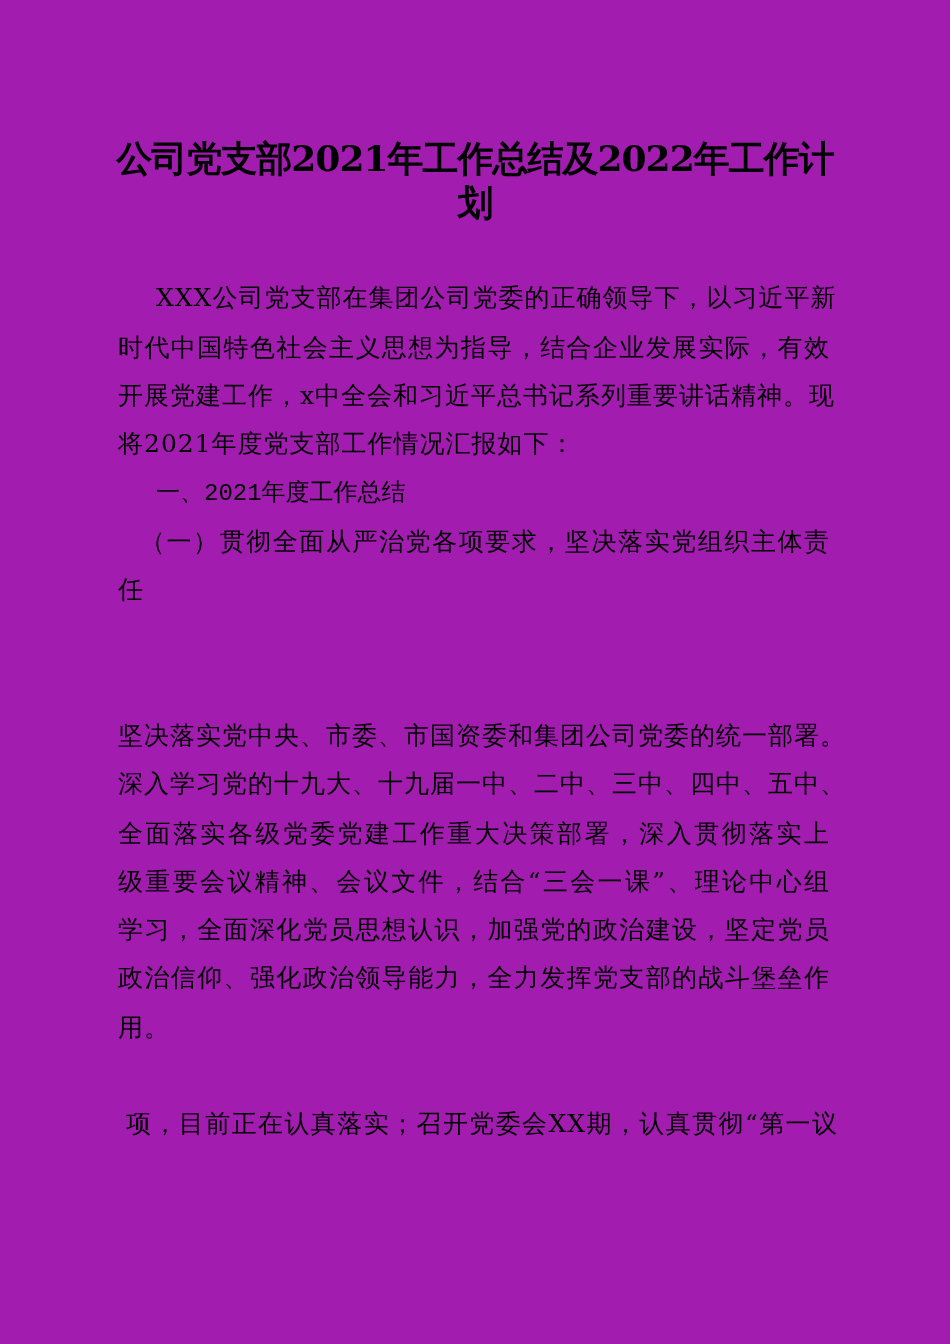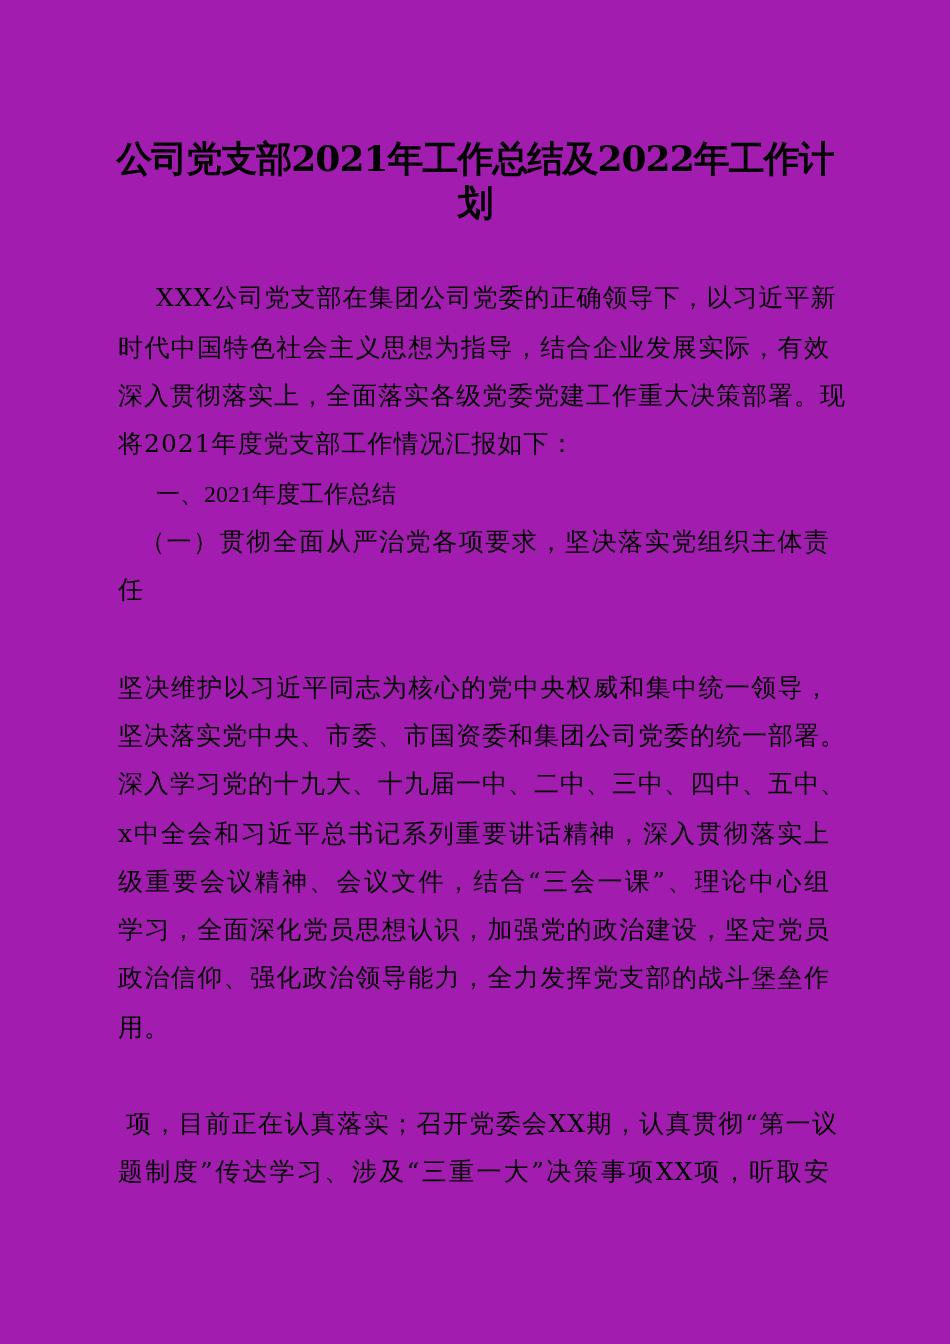--- a/index.html
+++ b/index.html
@@ -42,49 +42,47 @@
       font-size: 25px;
       line-height: 40px;
       white-space: nowrap;
       text-align: justify;
       text-align-last: justify;
       letter-spacing: 1px;
     }
     .line.indent { left: 156px; width: 674px; }
     .line.last { text-align-last: left; }
     .line.heading {
-      font-family: Liberation Serif, serif;
+      font-family: Liberation Mono, monospace;
       font-size: 24px;
       letter-spacing: 0;
     }
     .line.subheading { left: 140px; width: 690px; }
   </style>
 </head>
 <body>
 
 <div class="page">
 
   <div class="title" style="top:136px;">公司党支部2021年工作总结及2022年工作计</div>
   <div class="title" style="top:180px;">划</div>
 
   <div class="line indent" style="top:278px;">XXX公司党支部在集团公司党委的正确领导下，以习近平新</div>
   <div class="line" style="top:328px;">时代中国特色社会主义思想为指导，结合企业发展实际，有效</div>
-  <div class="line" style="top:376px;">深入贯彻落实上，全面落实各级党委党建工作重大决策部署。现</div>
+  <div class="line" style="top:376px;">开展党建工作，x中全会和习近平总书记系列重要讲话精神。现</div>
   <div class="line last" style="top:424px;">将2021年度党支部工作情况汇报如下：</div>
 
   <div class="line indent heading last" style="top:474px;">一、2021年度工作总结</div>
 
   <div class="line subheading" style="top:522px;">（一）贯彻全面从严治党各项要求，坚决落实党组织主体责</div>
   <div class="line last" style="top:570px;">任</div>
 
-  <div class="line" style="top:668px;">坚决维护以习近平同志为核心的党中央权威和集中统一领导，</div>
   <div class="line" style="top:716px;">坚决落实党中央、市委、市国资委和集团公司党委的统一部署。</div>
   <div class="line" style="top:764px;">深入学习党的十九大、十九届一中、二中、三中、四中、五中、</div>
-  <div class="line" style="top:814px;">x中全会和习近平总书记系列重要讲话精神，深入贯彻落实上</div>
+  <div class="line" style="top:814px;">全面落实各级党委党建工作重大决策部署，深入贯彻落实上</div>
   <div class="line" style="top:862px;">级重要会议精神、会议文件，结合“三会一课”、理论中心组</div>
   <div class="line" style="top:910px;">学习，全面深化党员思想认识，加强党的政治建设，坚定党员</div>
   <div class="line" style="top:958px;">政治信仰、强化政治领导能力，全力发挥党支部的战斗堡垒作</div>
   <div class="line last" style="top:1008px;">用。</div>
 
   <div class="line" style="top:1104px;margin-left:8px;">项，目前正在认真落实；召开党委会XX期，认真贯彻“第一议</div>
-  <div class="line" style="top:1152px;">题制度”传达学习、涉及“三重一大”决策事项XX项，听取安</div>
 
 </div>
 
 </body></html>

